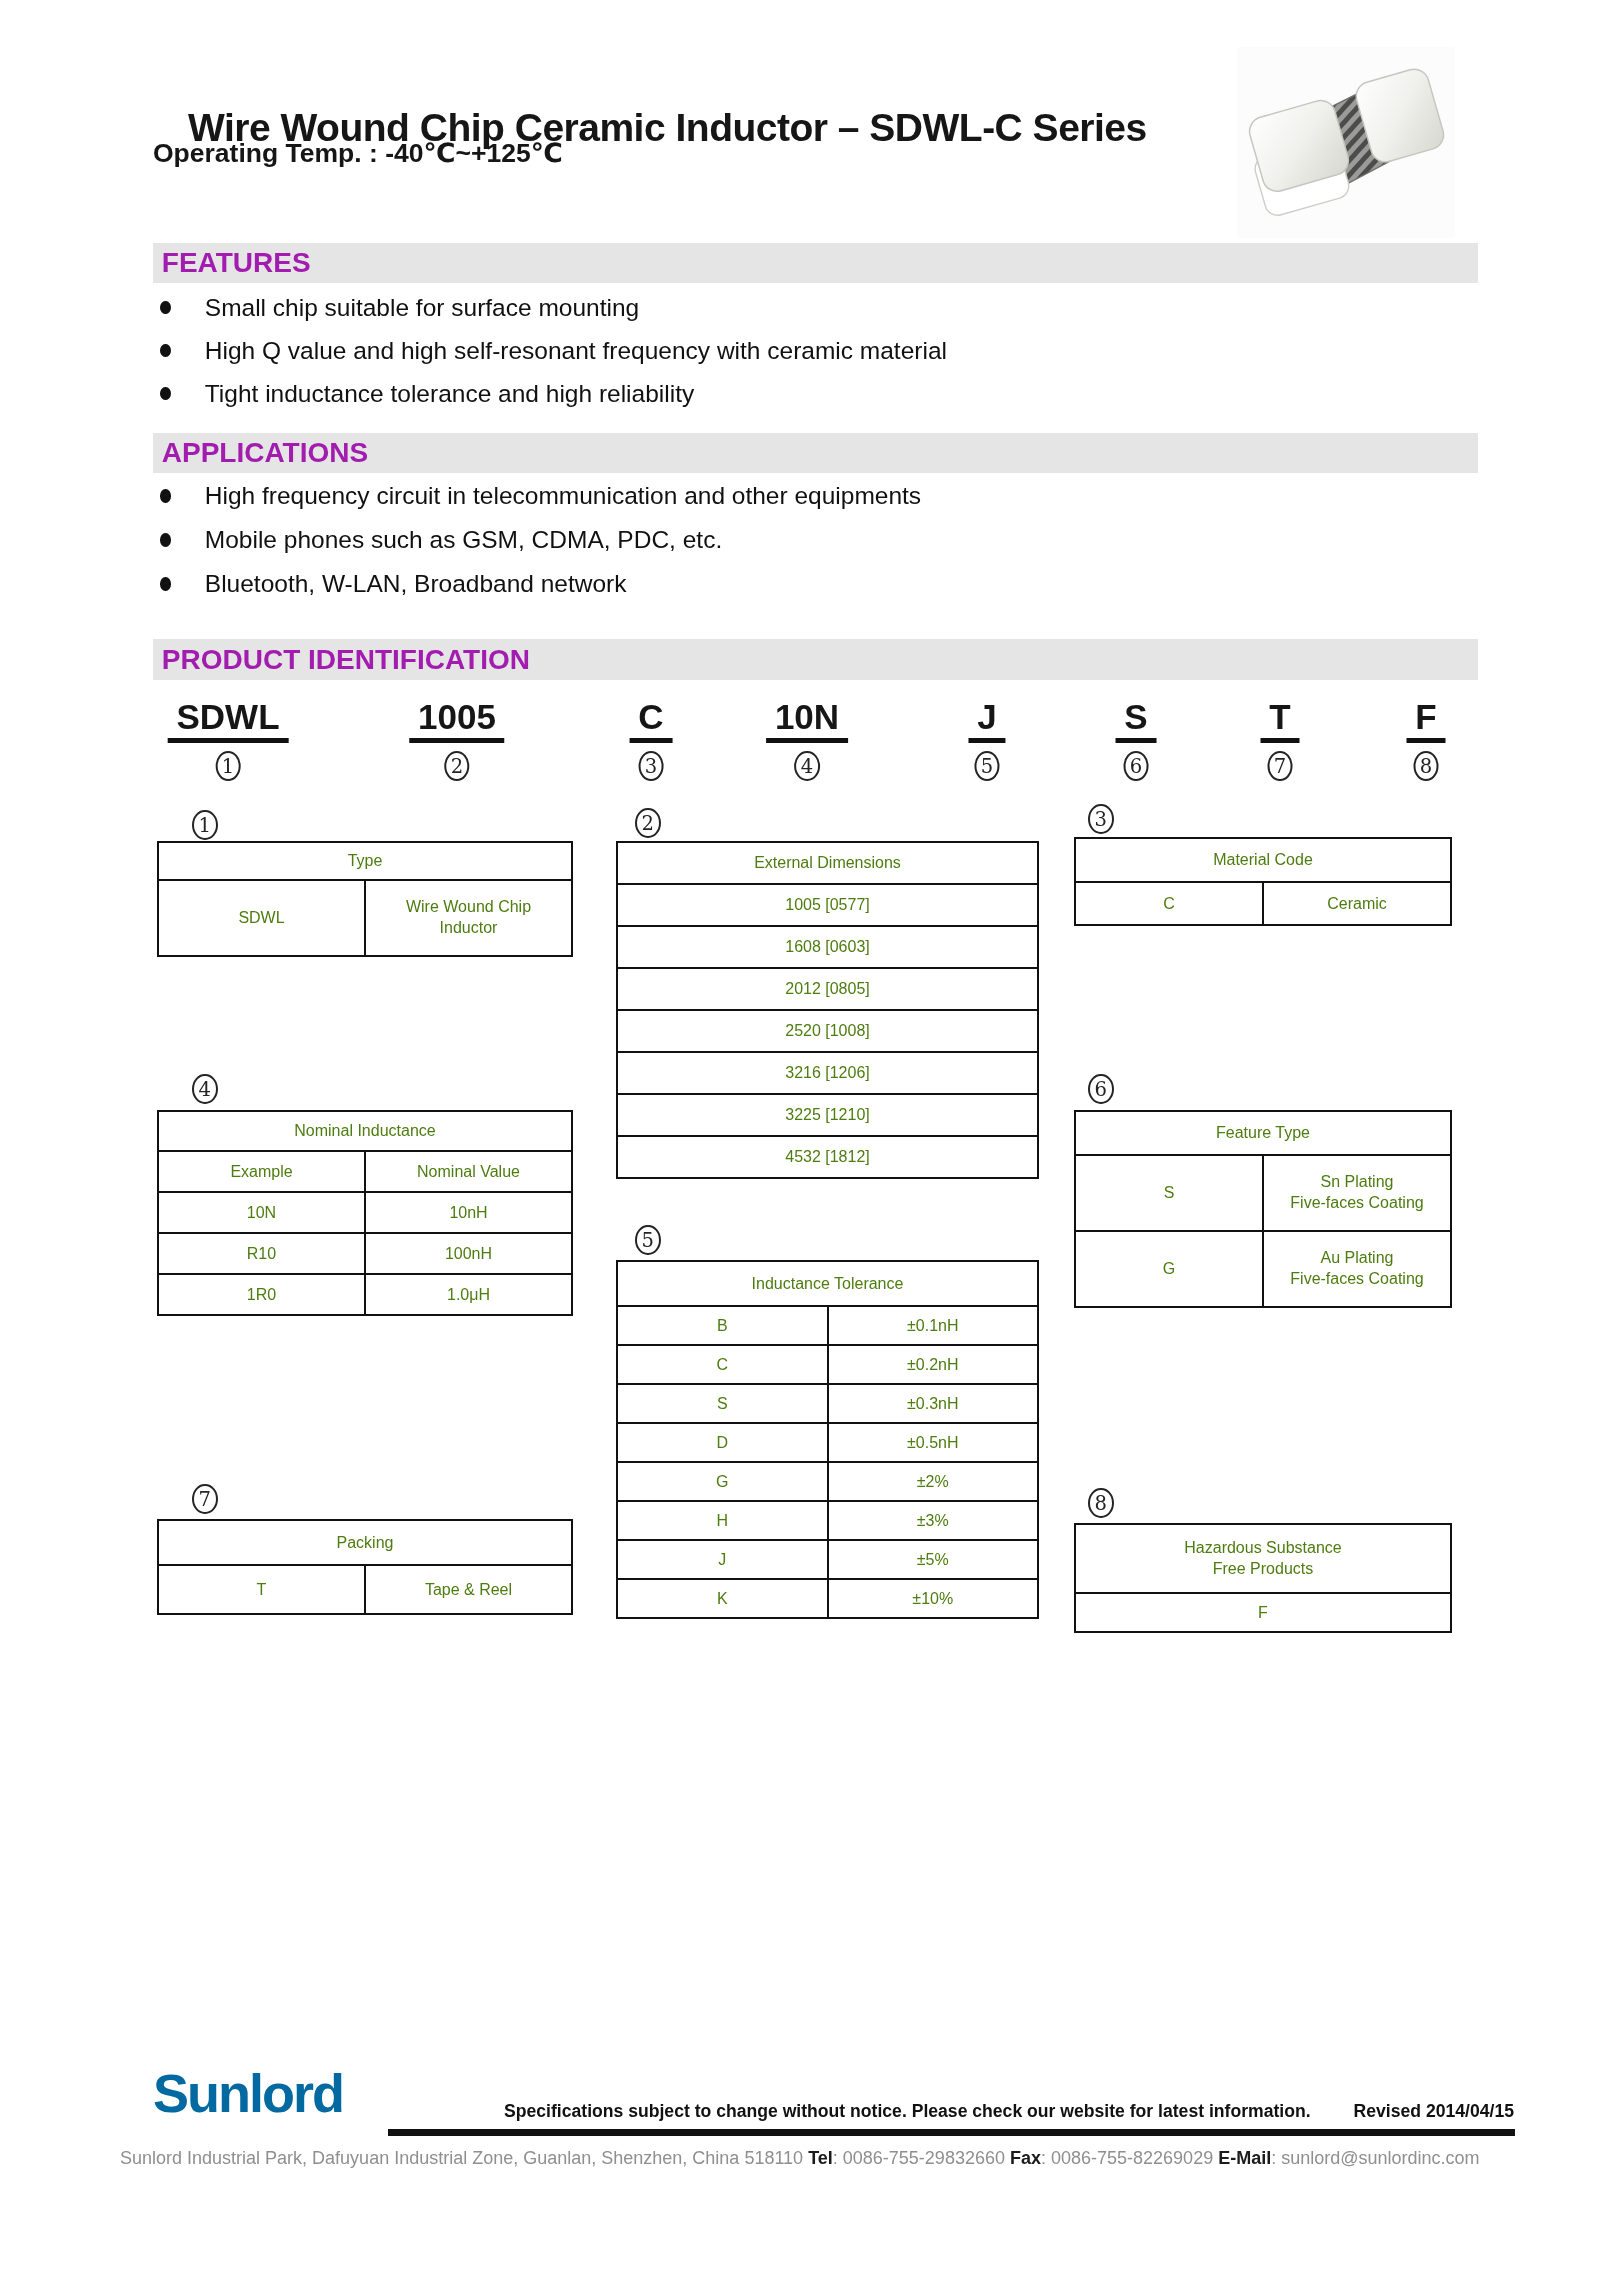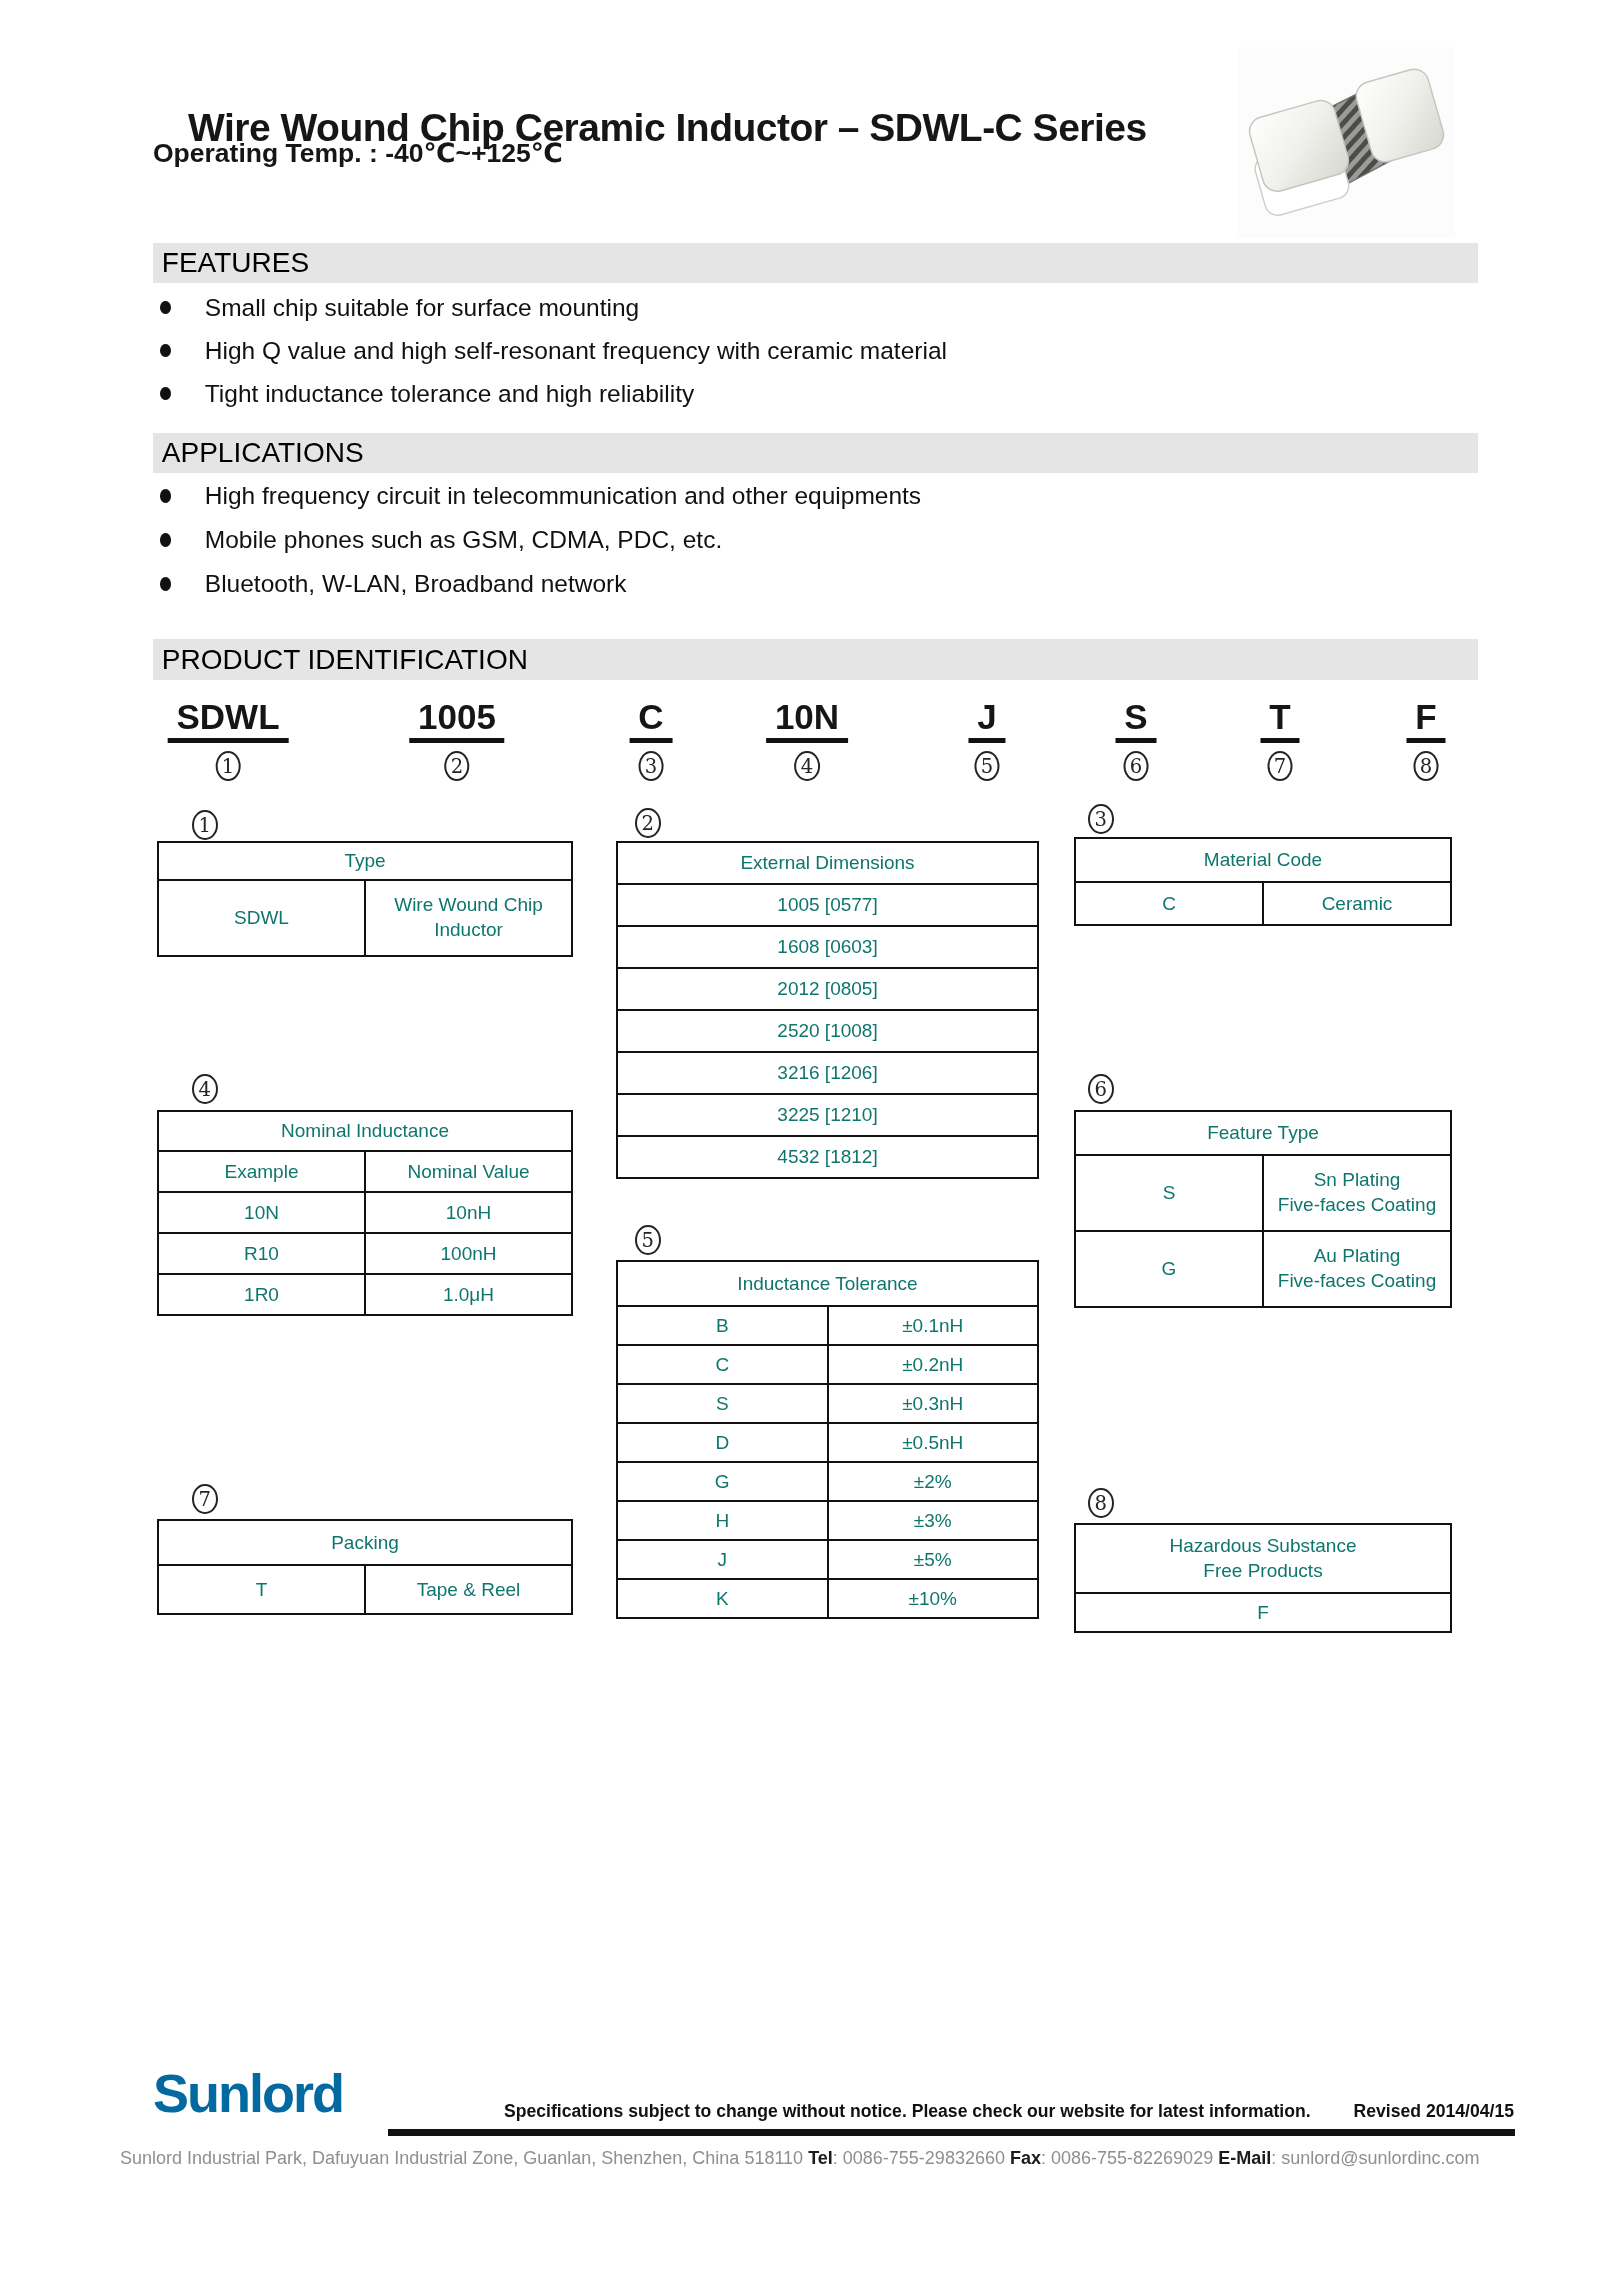--- a/index.html
+++ b/index.html
@@ -7,37 +7,37 @@
     position:relative;width:1621px;height:2293px;background:#ffffff;overflow:hidden;
     font-family:"Liberation Sans","DejaVu Sans",sans-serif;color:#161616;
   }
   .abs{position:absolute;}
   .title{left:153px;top:80px;font-size:39px;font-weight:bold;letter-spacing:-0.5px;white-space:nowrap;margin-left:35px;}
   .subtitle{left:153px;top:137px;font-size:26.5px;font-weight:bold;white-space:nowrap;}
   .photo{left:1237px;top:47px;width:218px;height:191px;background:#fcfcfc;}
   .bar{
     left:153px;width:1325px;height:40px;background:#e5e5e5;
     display:flex;align-items:center;box-sizing:border-box;padding-left:8.8px;
-    font-size:28px;font-weight:normal;color:#000000;
+    font-size:28px;font-weight:bold;color:#a21caf;
   }
   .blist{left:160px;}
   .bullet-item{display:flex;align-items:center;height:43px;font-size:24.5px;color:#111;}
   .dot{width:10.8px;height:13.7px;border-radius:50%;background:#111;margin-right:34px;flex:none;}
   .code-row{left:153px;top:698px;width:1325px;height:90px;}
   .code-item{position:absolute;top:0;transform:translateX(-50%);text-align:center;}
   .code-txt{display:inline-block;font-size:35px;font-weight:bold;line-height:1.1;
     border-bottom:5.9px solid #111;padding:0 8.8px 1px;}
   .circ{
     display:inline-flex;width:25.5px;height:30px;box-sizing:border-box;
     border:2px solid #242424;border-radius:50%;align-items:center;justify-content:center;
     font-family:"DejaVu Serif",serif;font-size:19.6px;color:#242424;background:#fff;
   }
   .tbl{
     position:absolute;border-collapse:collapse;table-layout:fixed;background:#fff;
-    font-size:19px;color:#0f766e;border:2.9px solid #111;
+    font-size:16px;color:#4d7c0f;border:2.9px solid #111;
   }
   .tbl td{border:2px solid #111;text-align:center;vertical-align:middle;padding:0 3.9px;}
   .pre{white-space:pre-line;line-height:1.3;}
   .logo{left:153px;top:2062px;font-size:54px;font-weight:bold;color:#0369a1;letter-spacing:-2px;}
   .specline{top:2101px;right:107px;display:flex;gap:43px;font-size:17.6px;font-weight:bold;color:#111;white-space:nowrap;}
   .rule{left:388px;top:2129px;width:1127px;height:6.9px;background:#111;}
   .address{left:120px;top:2148px;width:1325px;text-align:center;font-size:18px;color:#8f8f8f;white-space:nowrap;}
   .address b{color:#1b1b1b;font-weight:bold;}
 </style>
 </head>

